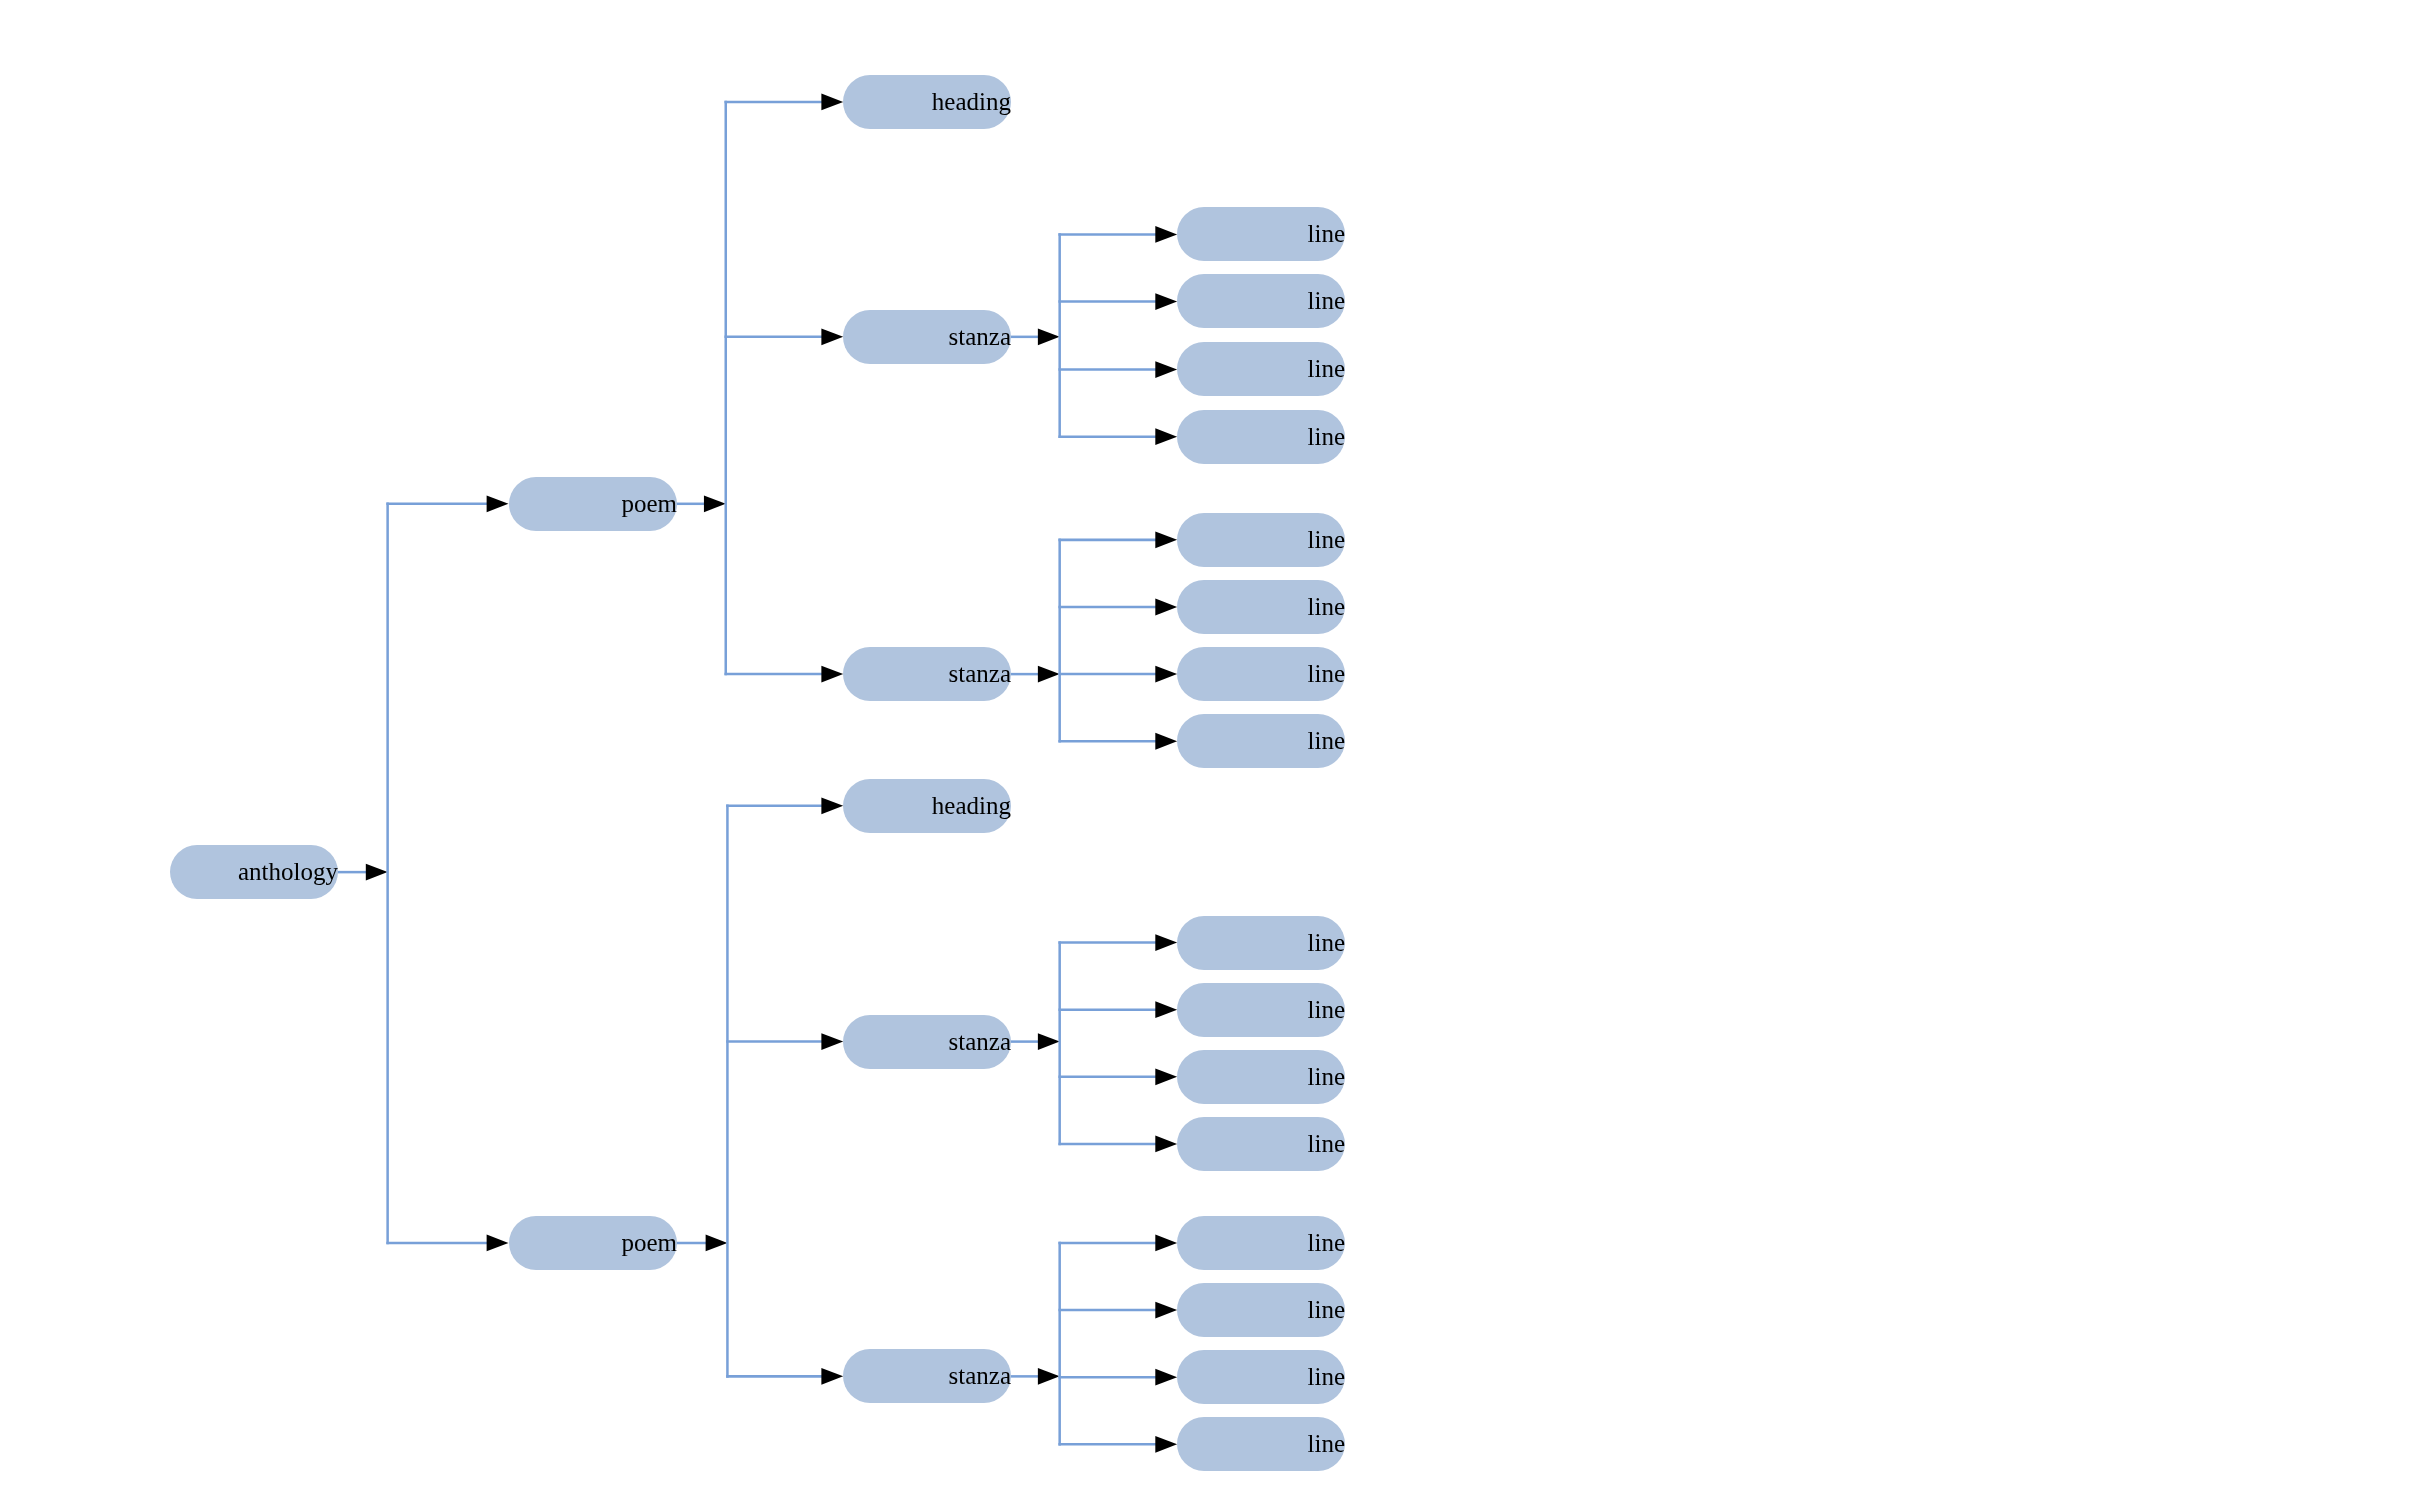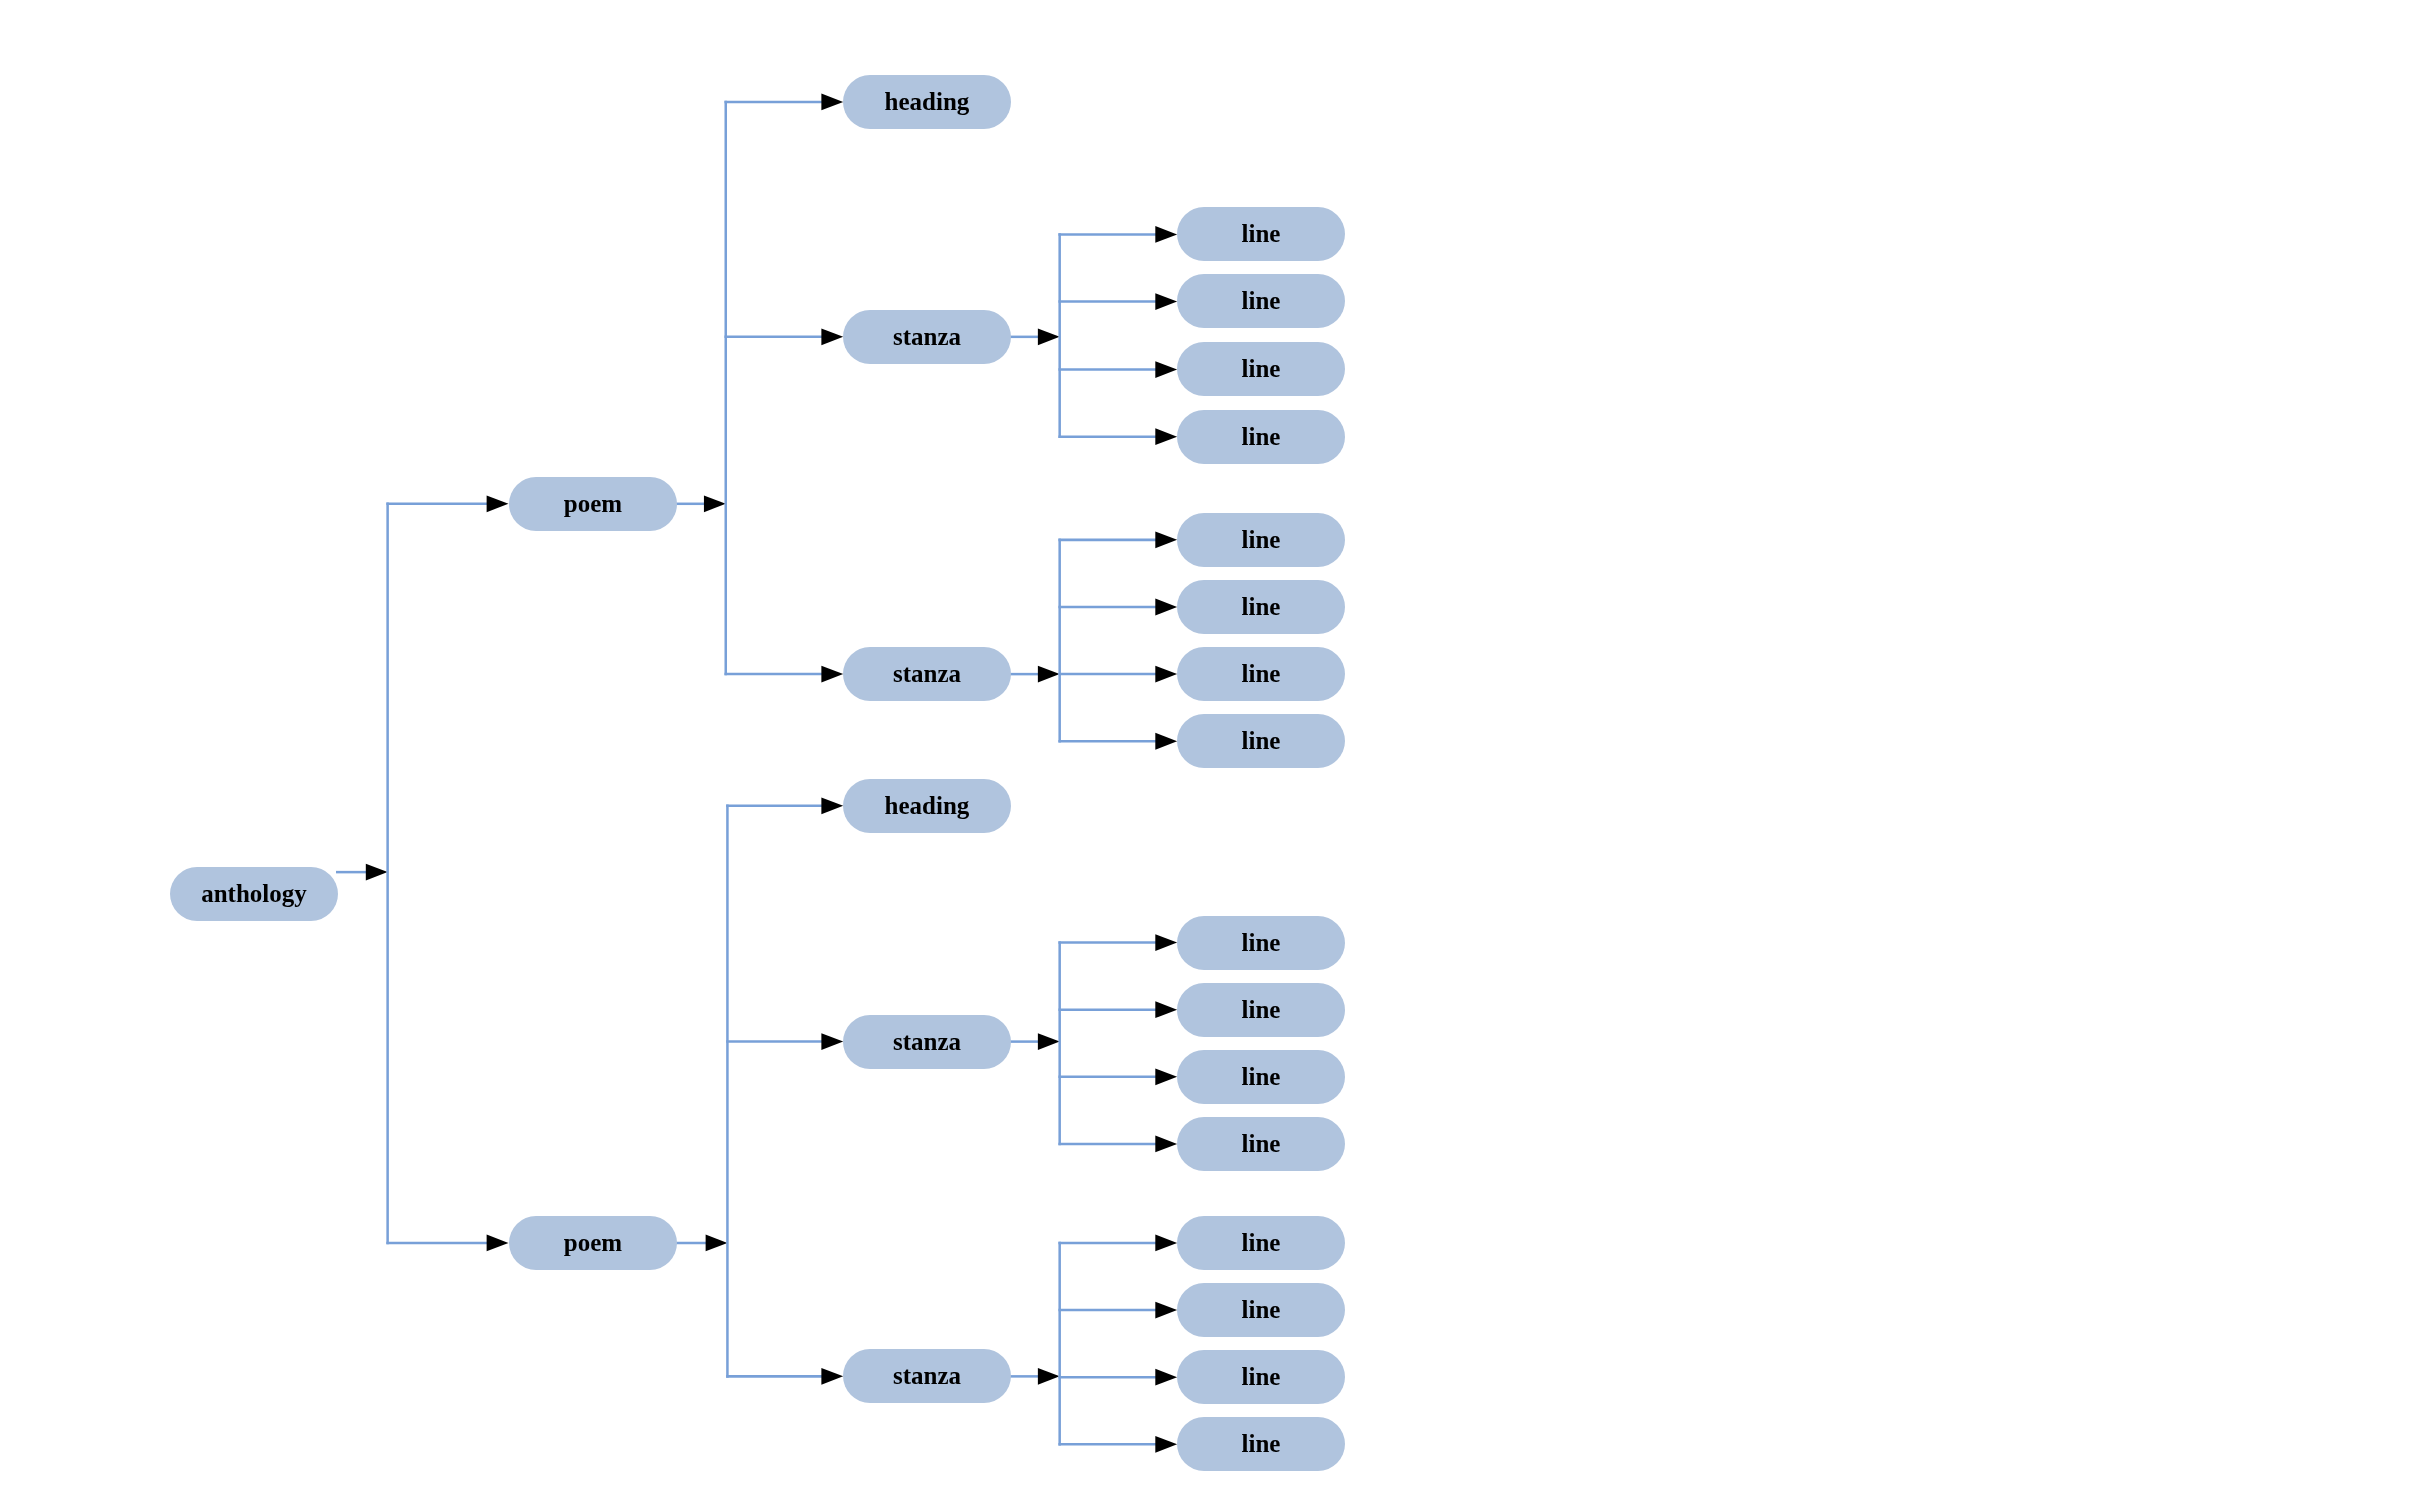--- a/index.html
+++ b/index.html
@@ -8,22 +8,22 @@
     width:2413px;height:1511px;
     background:#ffffff;
     overflow:hidden;
     font-family:"Liberation Serif", serif;
   }
   #edge-svg{position:absolute;left:0;top:0;width:2413px;height:1511px;}
   .pill{
     position:absolute;
     width:168px;height:54px;
     border-radius:27px;
-    display:flex;align-items:center;justify-content:center;
-    font-weight:bold;
+    display:flex;align-items:center;justify-content:flex-end;
+    font-weight:normal;
     font-size:25px;
     color:#000000;
     letter-spacing:0px;
     user-select:none;
   }
 </style>
 </head>
 <body>
 
 <div class="canvas">
@@ -92,21 +92,21 @@
       <line x1="1263" y1="1481" x2="1377" y2="1481" stroke="#78a0d8" stroke-width="3" stroke-linecap="square"></line>
       <polygon points="1403,1481 1377,1471 1377,1491" fill="#000000"></polygon>
       <line x1="1263" y1="1561" x2="1377" y2="1561" stroke="#78a0d8" stroke-width="3" stroke-linecap="square"></line>
       <polygon points="1403,1561 1377,1551 1377,1571" fill="#000000"></polygon>
       <line x1="1263" y1="1641" x2="1377" y2="1641" stroke="#78a0d8" stroke-width="3" stroke-linecap="square"></line>
       <polygon points="1403,1641 1377,1631 1377,1651" fill="#000000"></polygon>
       <line x1="1263" y1="1721" x2="1377" y2="1721" stroke="#78a0d8" stroke-width="3" stroke-linecap="square"></line>
       <polygon points="1403,1721 1377,1711 1377,1731" fill="#000000"></polygon>
     </svg>
   <div id="node-layer">
-      <div class="pill" style="left: 170px; top: 867px; background: rgb(176, 196, 222); color: rgb(0, 0, 0);">
+      <div class="pill" style="left: 170px; top: 845px; background: rgb(176, 196, 222); color: rgb(0, 0, 0);">
         <span>anthology</span>
       </div>
       <div class="pill" style="left: 509px; top: 477px; background: rgb(176, 196, 222); color: rgb(0, 0, 0);">
         <span>poem</span>
       </div>
       <div class="pill" style="left: 509px; top: 1216px; background: rgb(176, 196, 222); color: rgb(0, 0, 0);">
         <span>poem</span>
       </div>
       <div class="pill" style="left: 843px; top: 75px; background: rgb(176, 196, 222); color: rgb(0, 0, 0);">
         <span>heading</span>

